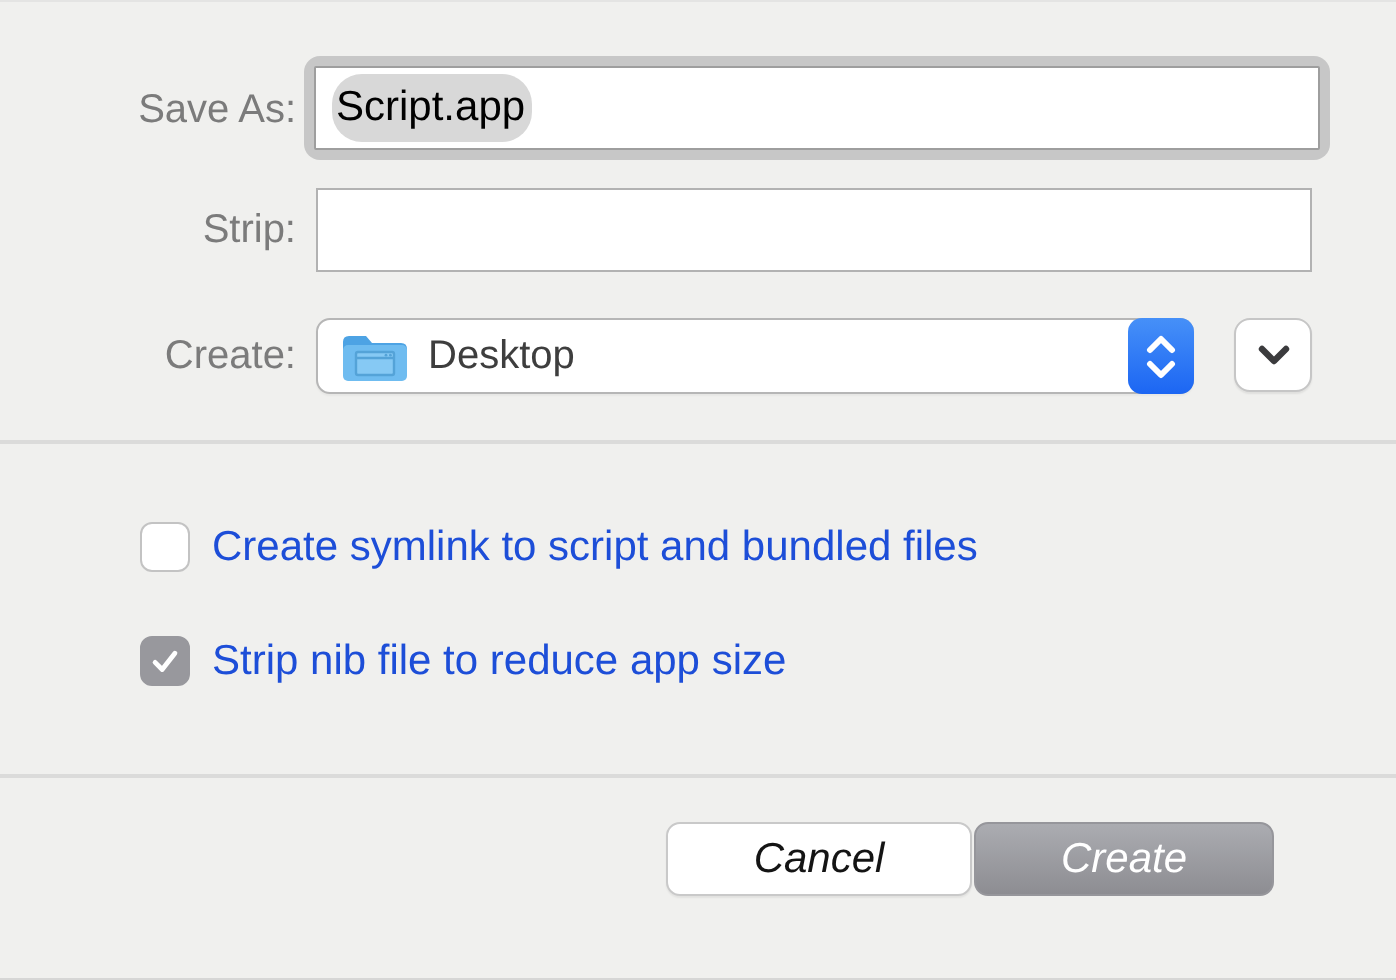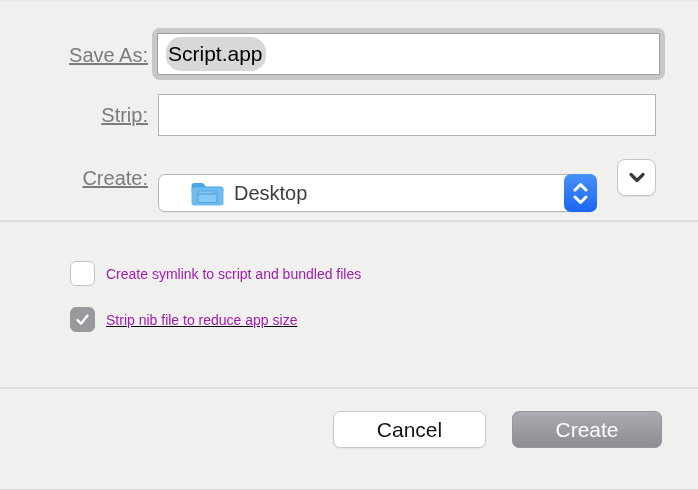--- a/index.html
+++ b/index.html
@@ -16,21 +16,20 @@
   }
 
   
   .form-label {
     position: absolute;
     left: 0;
     width: 148px;
     text-align: right;
     font-size: 20px;
     color: #7b7b7b;
-    text-decoration: underline;
   }
   .label-saveas { top: 43px; }
   .label-tags   { top: 103px; }
   .label-where  { top: 166px; }
 
   
   .focus-ring {
     position: absolute;
     left: 152px; top: 27px;
     width: 513px; height: 52px;
@@ -70,31 +69,30 @@
     font-size: 21px;
     font-family: "Liberation Sans", sans-serif;
     padding: 0 8px;
     outline: none;
     border-radius: 0;
   }
 
   
   .where-popup {
     position: absolute;
-    left: 158px; top: 173px;
+    left: 158px; top: 158px;
     width: 439px; height: 38px;
     background: #ffffff;
     border: 1px solid #b6b6b6;
     border-radius: 7px;
     box-sizing: border-box;
     display: flex;
     align-items: center;
     cursor: default;
     box-shadow: 0 1px 1px rgba(0,0,0,0.04);
-    padding-left: 20px;
   }
   .folder-icon { margin-left: 11px; flex: 0 0 auto; display: block; }
   .where-value {
     margin-left: 9px;
     font-size: 20px;
     color: #3e3e3e;
   }
   .popup-stepper {
     position: absolute;
     right: -1px; top: -1px;
@@ -137,67 +135,68 @@
   
   .checkbox-row {
     position: absolute;
     left: 70px;
     display: flex;
     align-items: center;
     gap: 11px;
     cursor: default;
   }
   .row-symlink { top: 260px; }
-  .row-stripnib { top: 306px; text-decoration: underline; }
+  .row-stripnib { top: 317px; }
   .checkbox-box {
     width: 25px; height: 25px;
     box-sizing: border-box;
     background: #ffffff;
     border: 1.5px solid #c3c3c3;
     border-radius: 6px;
     display: flex;
     align-items: center;
     justify-content: center;
     flex: 0 0 auto;
   }
   .checkbox-box .check-icon { display: none; }
   .checkbox-box.checked {
     background: #98989d;
     border-color: #98989d;
   }
   .checkbox-box.checked .check-icon { display: block; }
   .checkbox-label {
-    font-size: 14px;
-    color: #a21caf;
+    font-size: 21px;
+    color: #1d4ed8;
   }
 
   
   .btn {
     position: absolute;
     top: 410px;
     height: 37px;
     border-radius: 7px;
     font-family: "Liberation Sans", sans-serif;
     font-size: 21px;
     display: flex;
     align-items: center;
     justify-content: center;
     box-sizing: border-box;
     cursor: pointer;
+    font-style: italic;
   }
   .btn-cancel {
     left: 333px;
     width: 153px;
     background: #ffffff;
     border: 1px solid #c9c9c9;
     color: #141414;
     box-shadow: 0 1px 1px rgba(0,0,0,0.06);
   }
   .btn-create {
-    left: 512px;
+    left: 487px;
     width: 150px;
     background: linear-gradient(#abacb1, #8d8d92);
     border: 1px solid #96969b;
     color: #ffffff;
   }
 </style>
 </head>
 <body>
 
 <div class="dialog">

